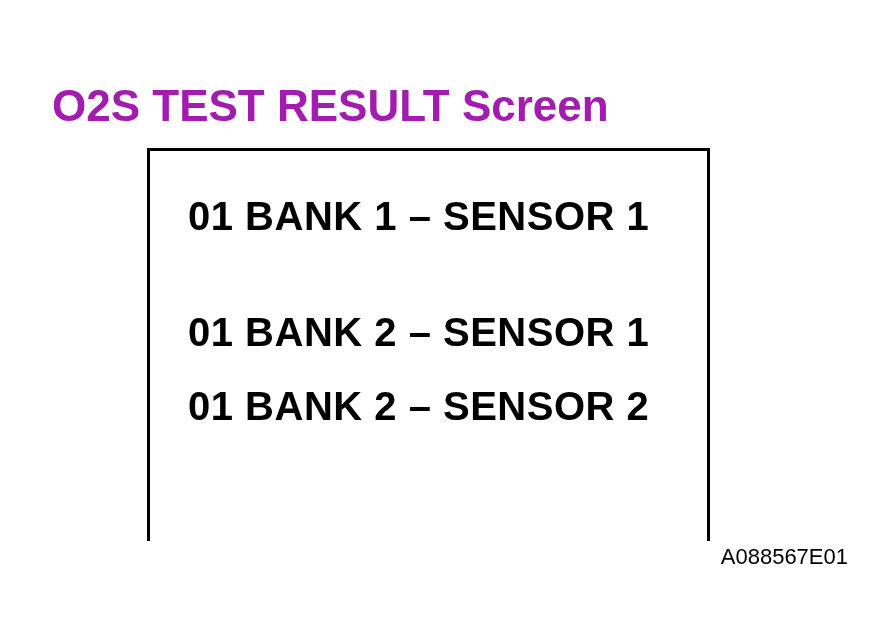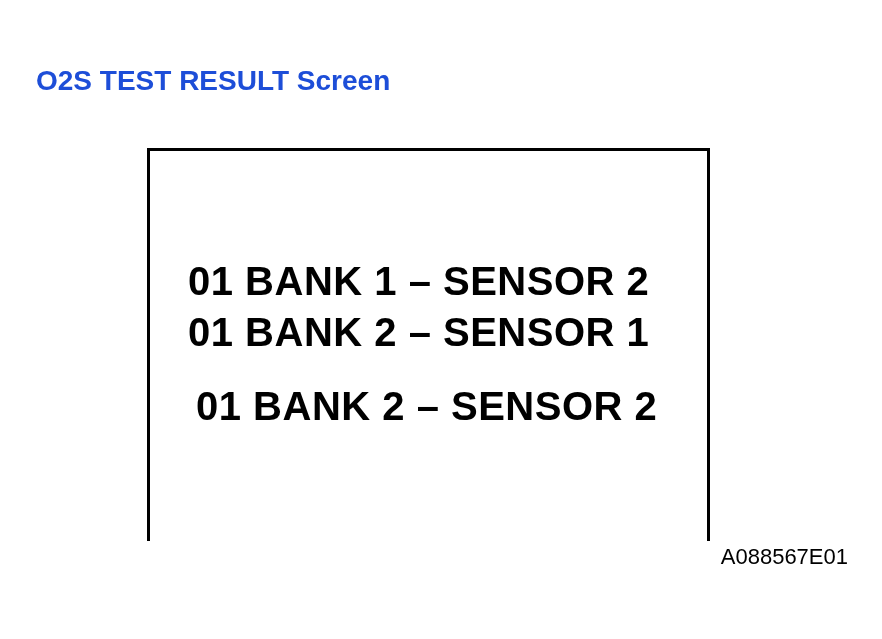--- a/index.html
+++ b/index.html
@@ -12,26 +12,26 @@
     background: #ffffff;
     position: relative;
     overflow: hidden;
     font-family: "Liberation Sans", sans-serif;
     color: #000000;
   }
   .figure-title {
     position: absolute;
     left: 36px;
     top: 66px;
-    margin: 0;
-    font-size: 28px;
+    margin: 16px;
+    font-size: 44px;
     font-weight: bold;
     line-height: 1.1;
     white-space: nowrap;
-    color: #1d4ed8;
+    color: #a21caf;
   }
   .screen-box {
     position: absolute;
     left: 147px;
     top: 148px;
     width: 563px;
     height: 393px;
     box-sizing: border-box;
     border-top: 3px solid #000000;
     border-left: 3px solid #000000;
@@ -46,35 +46,35 @@
     font-size: 40px;
     font-weight: bold;
     letter-spacing: 0.5px;
     line-height: 1;
     white-space: nowrap;
     color: #000000;
   }
   .result-line.line-0 { top: 45px; }
   .result-line.line-1 { top: 110px; }
   .result-line.line-2 { top: 161px; }
-  .result-line.line-3 { top: 235px; margin-left: 8px; }
+  .result-line.line-3 { top: 235px; }
   .figure-code {
     position: absolute;
     top: 544px;
     right: 34px;
     font-size: 22px;
     font-weight: normal;
     white-space: nowrap;
     color: #000000;
   }
 </style>
 </head>
 <body>
 
 <h1 class="figure-title">O2S TEST RESULT Screen</h1>
 
 <div class="screen-box">
-  <div class="result-line line-1">01 BANK 1 – SENSOR 2</div>
+  <div class="result-line line-0">01 BANK 1 – SENSOR 1</div>
   <div class="result-line line-2">01 BANK 2 – SENSOR 1</div>
   <div class="result-line line-3">01 BANK 2 – SENSOR 2</div>
 </div>
 
 <div class="figure-code">A088567E01</div>
 
 </body></html>

